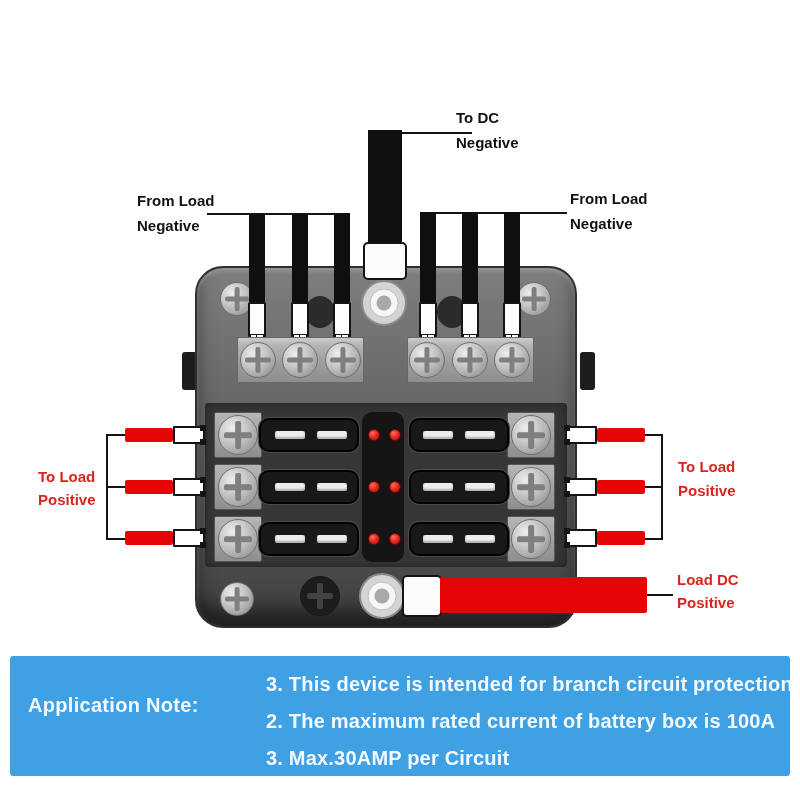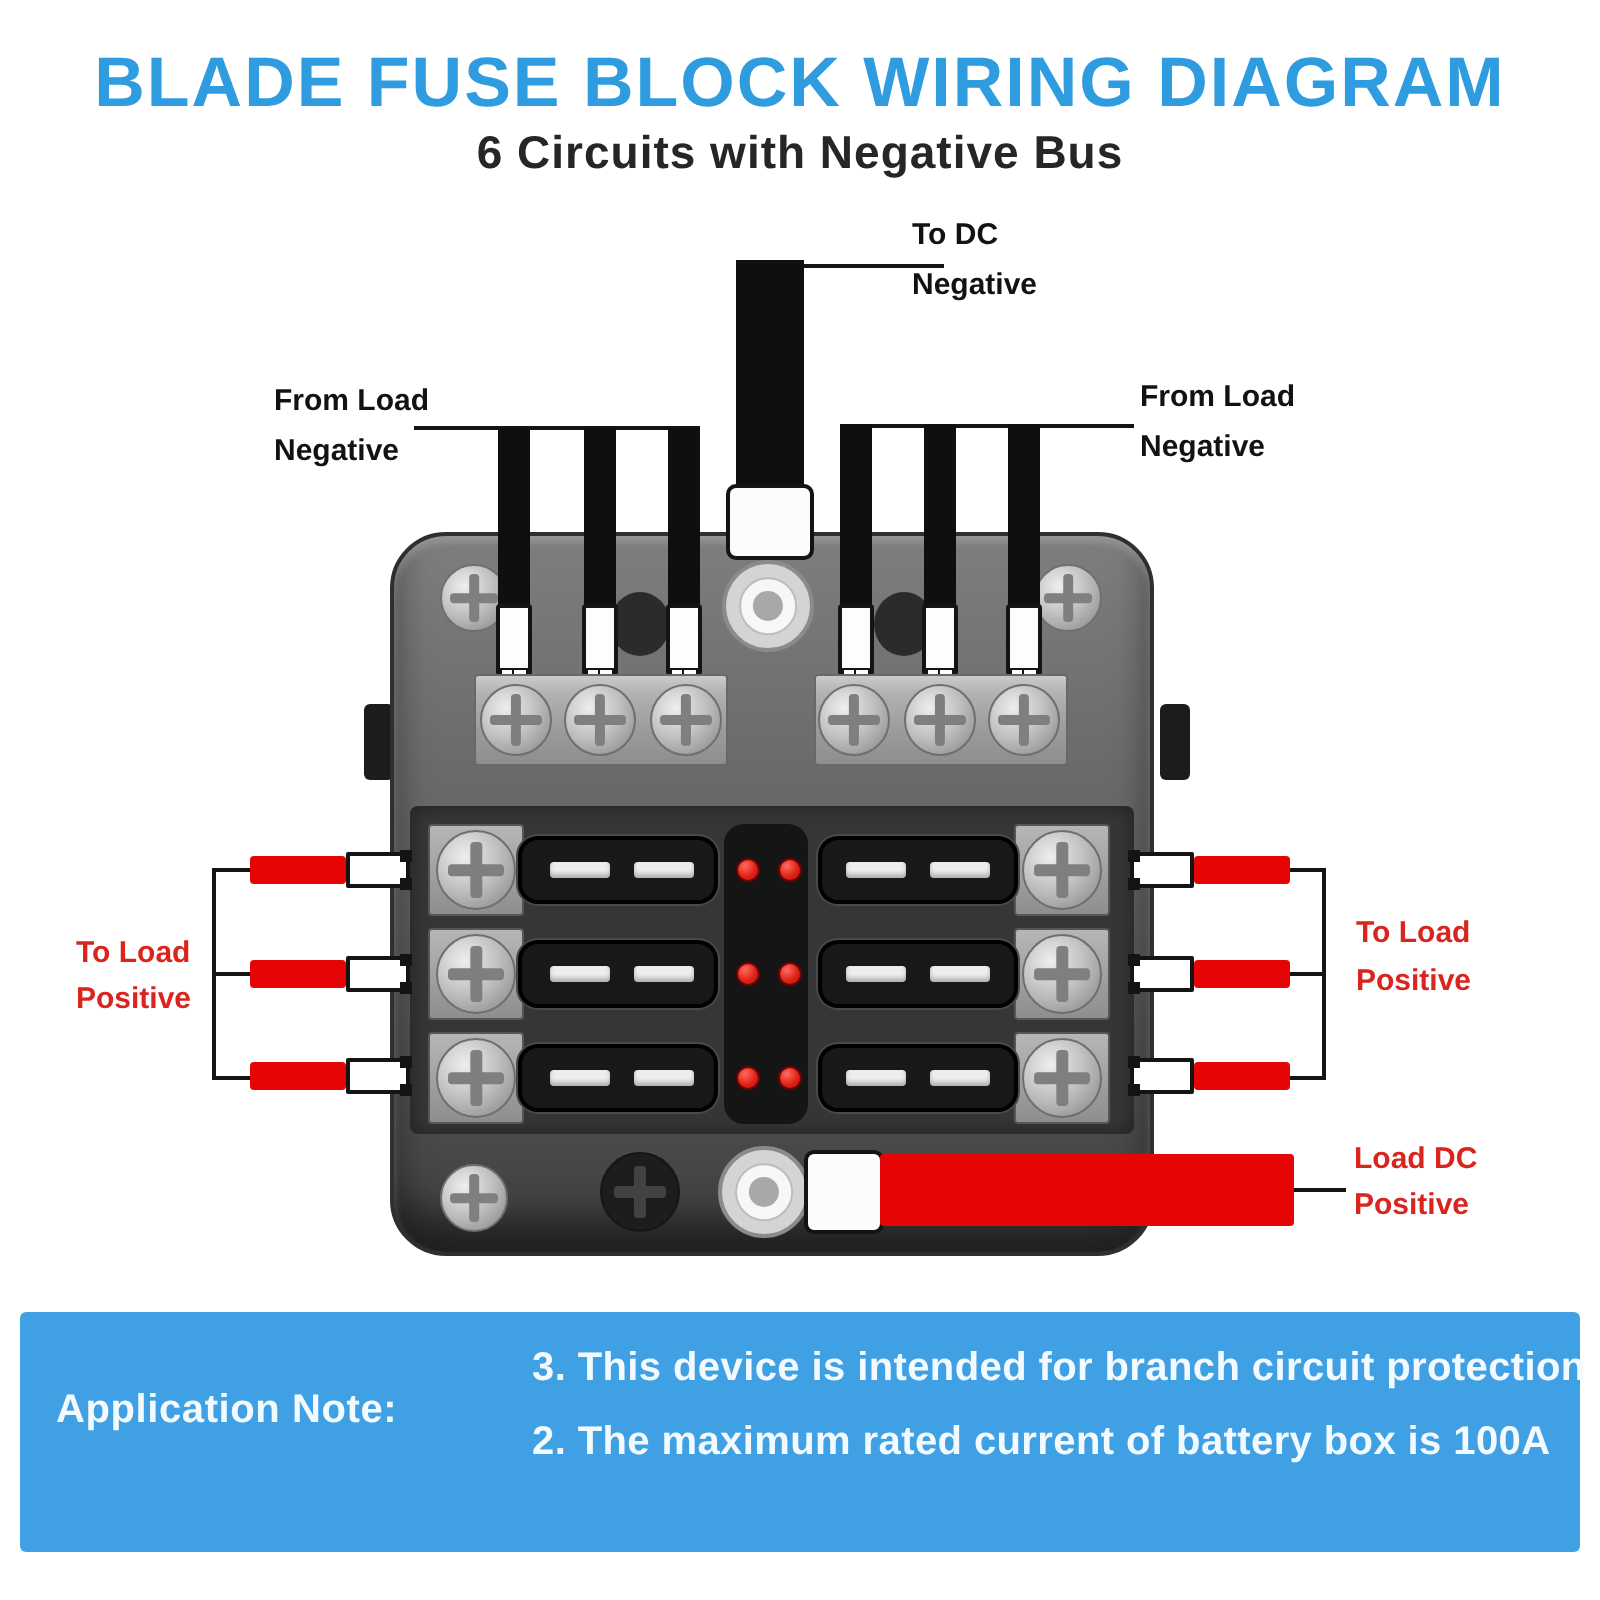--- a/index.html
+++ b/index.html
@@ -75,22 +75,20 @@
   
   .note-box{background:#3fa0e4;border-radius:3px;}
   .note-heading{font-size:20px;font-weight:600;color:#f2f9ff;letter-spacing:.3px;white-space:nowrap;}
   .note-item{font-size:20px;font-weight:600;color:#f2f9ff;line-height:37px;white-space:nowrap;letter-spacing:.2px;}
 </style>
 </head>
 <body>
 
 <div id="root">
 
-  <div class="abs title">BLADE FUSE BLOCK WIRING DIAGRAM</div>
-  <div class="abs subtitle">6 Circuits with Negative Bus</div>
 
   <div class="abs hline" style="left:402px;top:132px;width:70px;"></div>
   <div class="abs hline" style="left:207px;top:213px;width:143px;"></div>
   <div class="abs hline" style="left:420px;top:212px;width:147px;"></div>
   <div class="abs hline" style="left:647px;top:594px;width:26px;"></div>
 
   <div class="abs vline" style="left:106px;top:434px;height:106px;"></div>
   <div class="abs hline" style="left:106px;top:434px;width:19px;"></div>
   <div class="abs hline" style="left:106px;top:486px;width:19px;"></div>
   <div class="abs hline" style="left:106px;top:538px;width:19px;"></div>
@@ -230,16 +228,17 @@
 
   <div class="abs stud" style="left:359px;top:573px;width:46px;height:46px;"></div>
   <div class="abs ferrule" style="left:402px;top:575px;width:40px;height:42px;"></div>
   <div class="abs wire-red" style="left:440px;top:577px;width:207px;height:36px;"></div>
 
   <div class="abs note-box" style="left:10px;top:656px;width:780px;height:120px;">
     <div class="abs note-heading" style="left:18px;top:38px;">Application Note:</div>
     <div class="abs" style="left:256px;top:10px;">
       <div class="note-item">3. This device is intended for branch circuit protection</div>
       <div class="note-item">2. The maximum rated current of battery box is 100A</div>
+      <div class="note-item">3. Max.30AMP  per Circuit</div>
     </div>
   </div>
 
 </div>
 
 </body></html>

